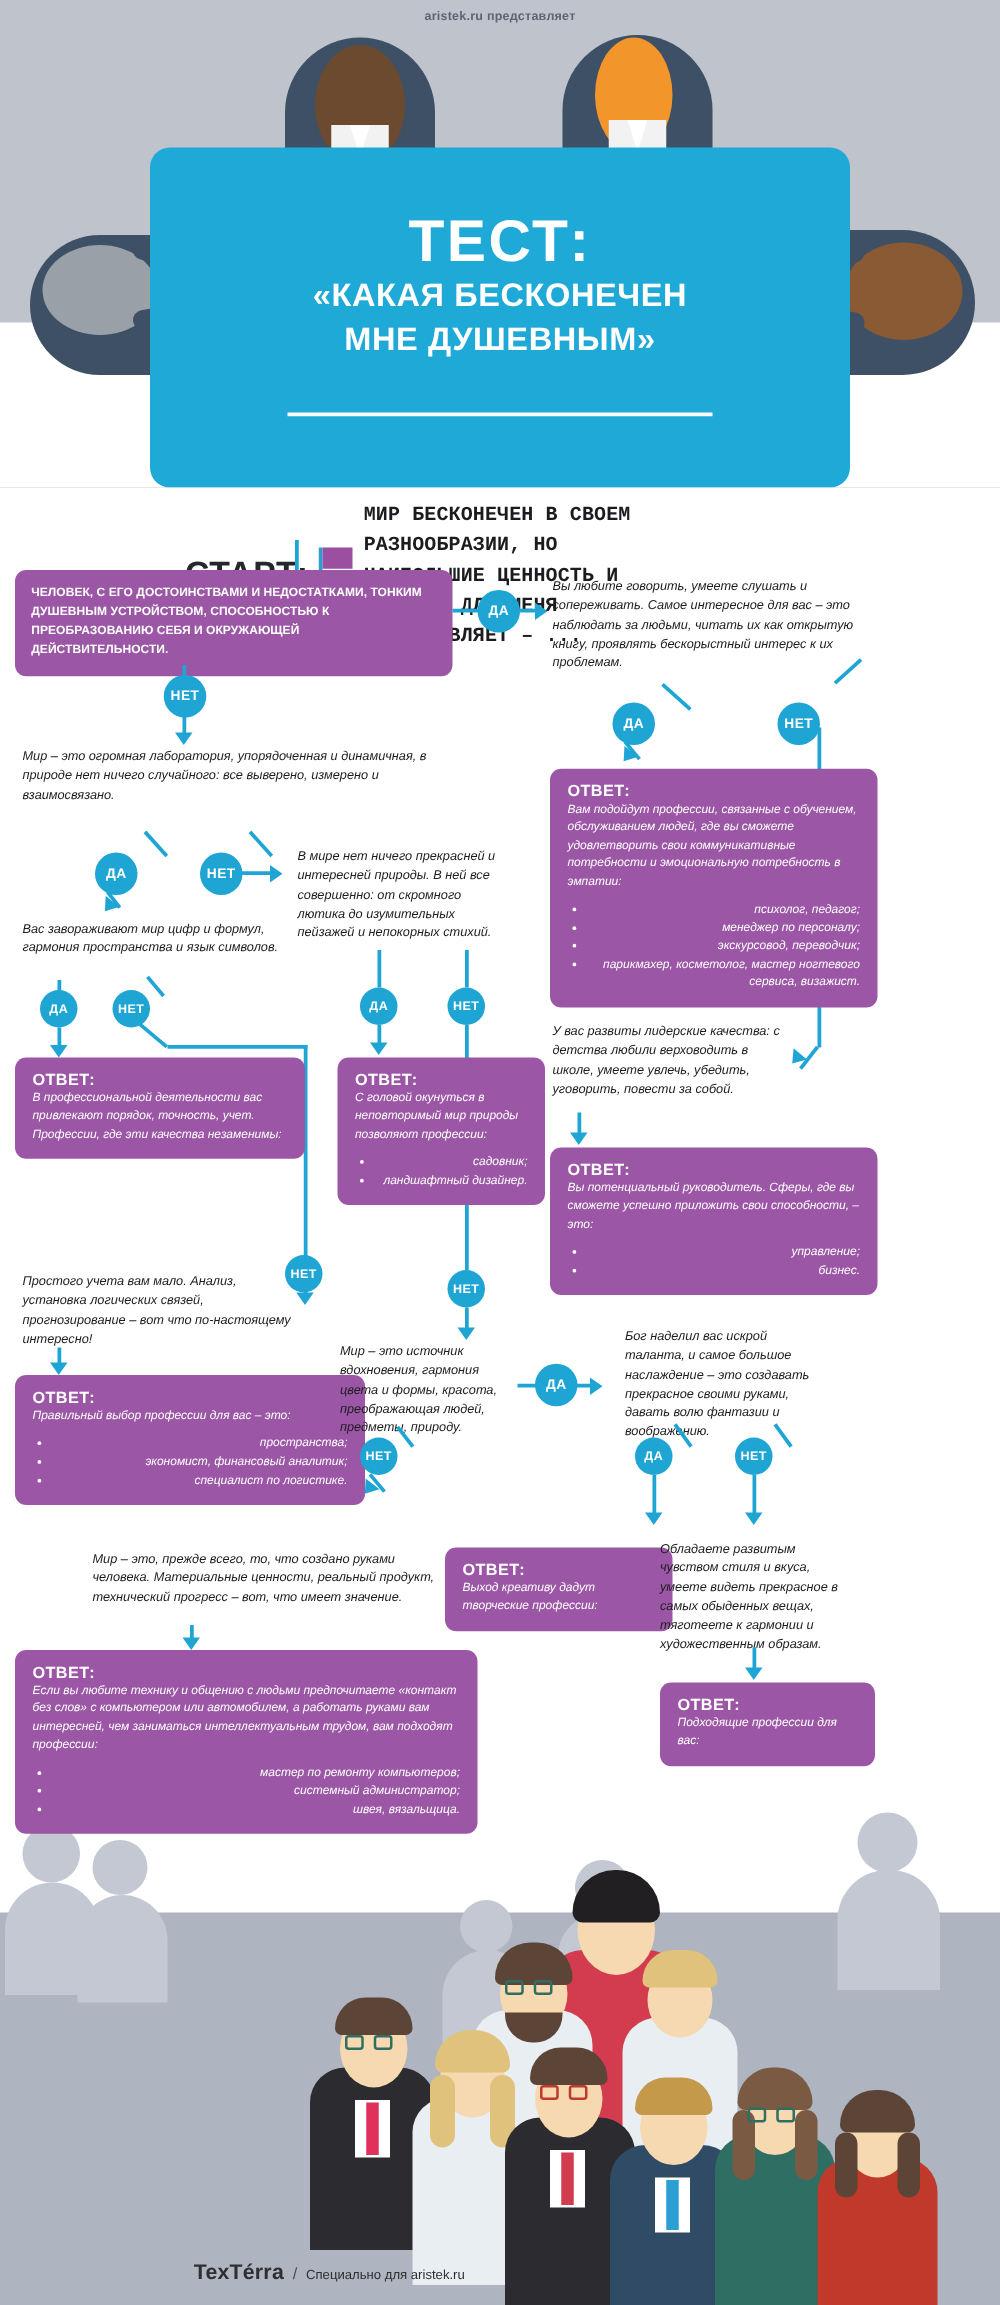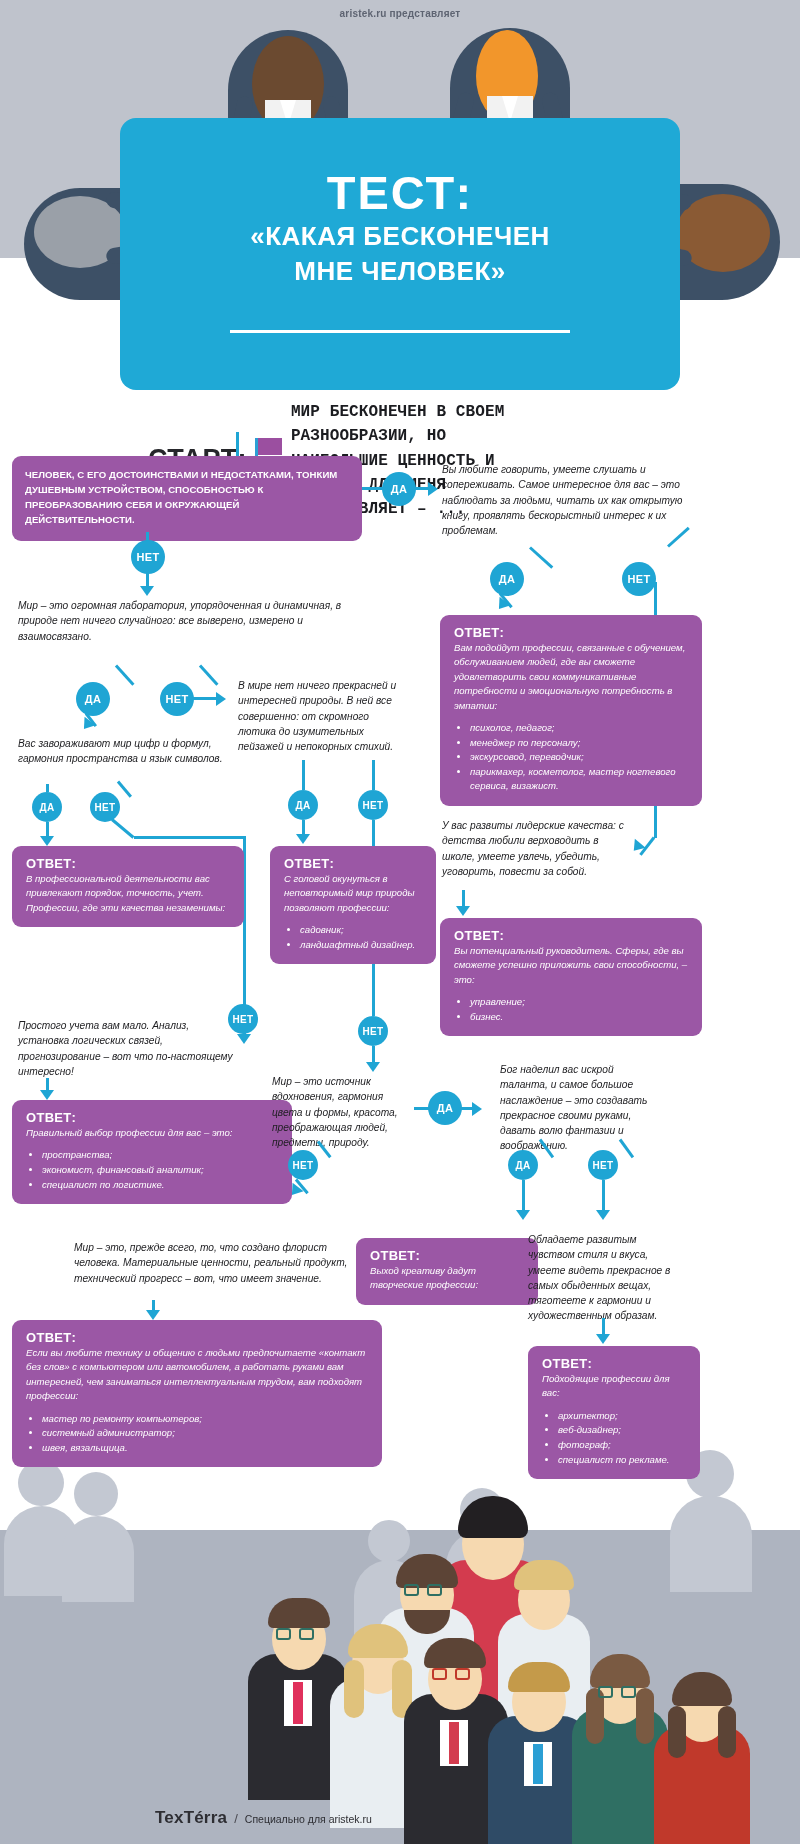--- a/index.html
+++ b/index.html
@@ -52,21 +52,21 @@
 
   
   .node { position:absolute; }
   .qbox {
     background:#9b57a5; border-radius:9px; color:#ffffff; padding:11px 13px 13px 13px;
   }
   .qbox.caps { font-size:9.6px; font-weight:bold; line-height:1.58; letter-spacing:.05px; }
   .ansbox { background:#9b57a5; border-radius:9px; color:#ffffff; padding:10px 14px 12px 14px; }
   .ansbox .lbl { font-size:13px; font-weight:bold; letter-spacing:.3px; margin-bottom:1px; }
   .ansbox .body { font-size:9.6px; font-style:italic; line-height:1.5; }
-  .ansbox ul { margin:8px 0 0 16px; }
+  .ansbox ul { margin:8px 0 0 16px;text-align:right; }
   .ansbox li { font-size:9.6px; font-style:italic; line-height:1.52; }
   .stmt { font-size:10.2px; font-style:italic; color:#1d1d20; line-height:1.5; }
 
   
   .bub { position:absolute; border-radius:50%; background:#1fa5d4; color:#ffffff;
          font-size:11px; font-weight:bold; display:flex; align-items:center; justify-content:center;
          letter-spacing:.4px; }
   .bub.d { width:34px; height:34px; }
   .bub.s { width:30px; height:30px; font-size:10px; }
 
@@ -158,21 +158,21 @@
     <div class="hand" style="left:630px; top:242px;"></div>
   </div>
   <div class="sq" style="left:602px; top:256px;"></div>
   <div class="sq" style="left:624px; top:256px;"></div>
 
   <div class="table"></div>
 
   <div class="hero-title">
     <div class="t1">ТЕСТ:</div>
     <div class="t2">«КАКАЯ БЕСКОНЕЧЕН</div>
-    <div class="t2">МНЕ ЧЕЛОВЕК»</div>
+    <div class="t2">МНЕ ДУШЕВНЫМ»</div>
   </div>
   <div class="hero-rule"></div>
 </div>
 
 <div class="start-row">
   <div class="start-word">СТАРТ:</div>
   <div class="flag">
     <div class="base"></div>
       <div class="pole"></div>
       <div class="cloth"></div>
@@ -315,21 +315,21 @@
 <div class="diag" style="left:540px; top:1138px; width:22px; transform:rotate(54deg);"></div>
 <div class="bub s" style="left:508px; top:1150px;">ДА</div>
 <div class="ln vln" style="left:522px; top:1180px; height:32px;"></div>
 <div class="arrow-d" style="left:516px; top:1210px;"></div>
 
 <div class="diag" style="left:620px; top:1138px; width:22px; transform:rotate(54deg);"></div>
 <div class="bub s" style="left:588px; top:1150px;">НЕТ</div>
 <div class="ln vln" style="left:602px; top:1180px; height:32px;"></div>
 <div class="arrow-d" style="left:596px; top:1210px;"></div>
 
-<div class="node stmt" style="left:74px; top:1240px; width:288px;">Мир – это, прежде всего, то, что создано флорист человека. Материальные ценности, реальный продукт, технический прогресс – вот, что имеет значение.</div>
+<div class="node stmt" style="left:74px; top:1240px; width:288px;">Мир – это, прежде всего, то, что создано руками человека. Материальные ценности, реальный продукт, технический прогресс – вот, что имеет значение.</div>
 <div class="ln vln" style="left:152px; top:1300px; height:12px;"></div>
 <div class="arrow-d" style="left:146px; top:1310px;"></div>
 
 <div class="node ansbox" style="left:12px; top:1320px; width:370px; z-index:20;">
   <div class="lbl">ОТВЕТ:</div>
   <div class="body">Если вы любите технику и общению с людьми предпочитаете «контакт без слов» с компьютером или автомобилем, а работать руками вам интересней, чем заниматься интеллектуальным трудом, вам подходят профессии:</div>
   <ul>
     <li>мастер по ремонту компьютеров;</li>
     <li>системный администратор;</li>
     <li>швея, вязальщица.</li>
@@ -341,26 +341,20 @@
   <div class="body">Выход креативу дадут творческие профессии:</div>
 </div>
 
 <div class="node stmt" style="left:528px; top:1232px; width:152px; z-index:20;">Обладаете развитым чувством стиля и вкуса, умеете видеть прекрасное в самых обыденных вещах, тяготеете к гармонии и художественным образам.</div>
 <div class="ln vln" style="left:602px; top:1318px; height:18px; z-index:20;"></div>
 <div class="arrow-d" style="left:596px; top:1334px; z-index:20;"></div>
 
 <div class="node ansbox" style="left:528px; top:1346px; width:172px; z-index:20;">
   <div class="lbl">ОТВЕТ:</div>
   <div class="body">Подходящие профессии для вас:</div>
-  <ul>
-    <li>архитектор;</li>
-    <li>веб-дизайнер;</li>
-    <li>фотограф;</li>
-    <li>специалист по рекламе.</li>
-  </ul>
 </div>
 
 <div class="crowd">
   <div class="ghead" style="left:18px; top:-70px; width:46px; height:46px;"></div>
   <div class="ghost" style="left:4px; top:-24px; width:76px; height:90px; border-radius:38px 38px 0 0;"></div>
   <div class="ghead" style="left:74px; top:-58px; width:44px; height:44px;"></div>
   <div class="ghost" style="left:62px; top:-14px; width:72px; height:86px; border-radius:36px 36px 0 0;"></div>
   <div class="ghead" style="left:686px; top:-80px; width:48px; height:48px;"></div>
   <div class="ghost" style="left:670px; top:-34px; width:82px; height:96px; border-radius:40px 40px 0 0;"></div>
   <div class="ghead" style="left:460px; top:-42px; width:44px; height:44px;"></div>

